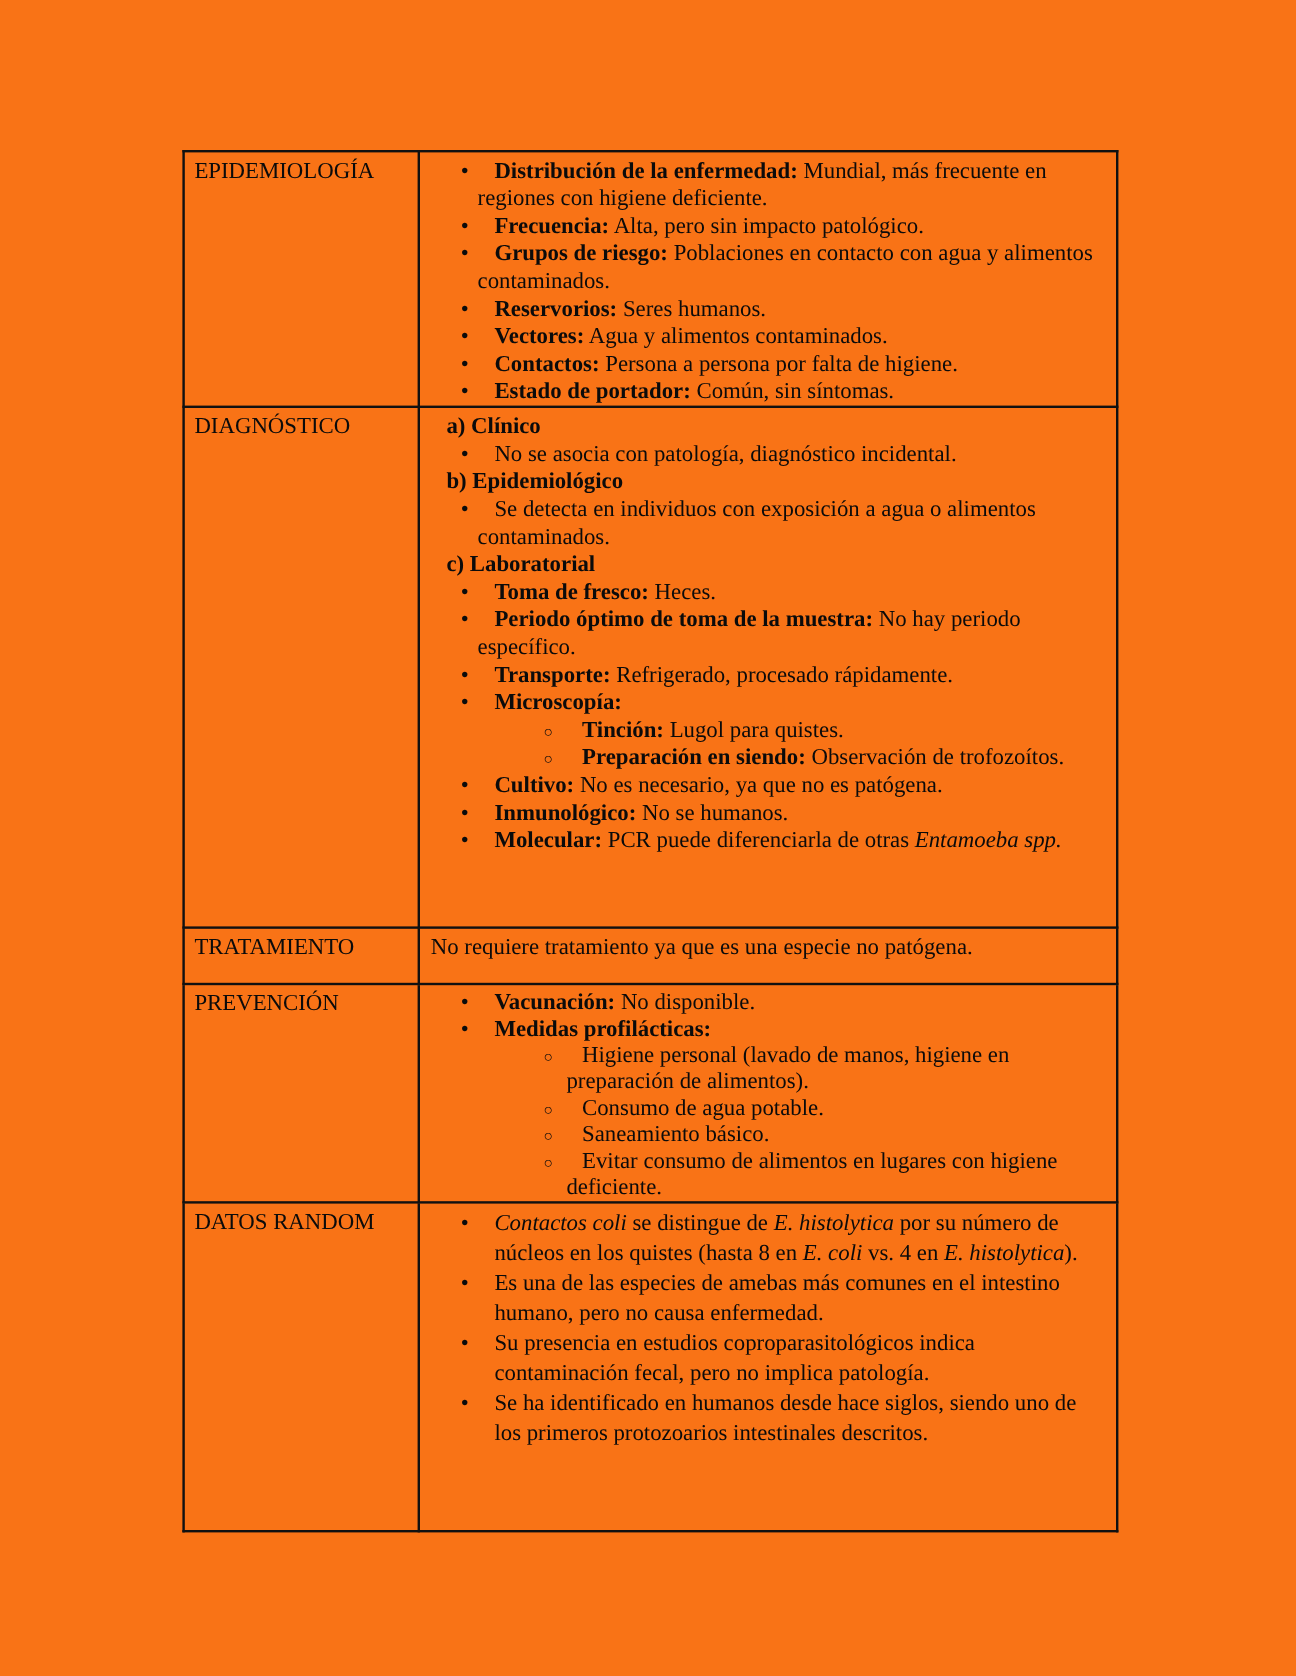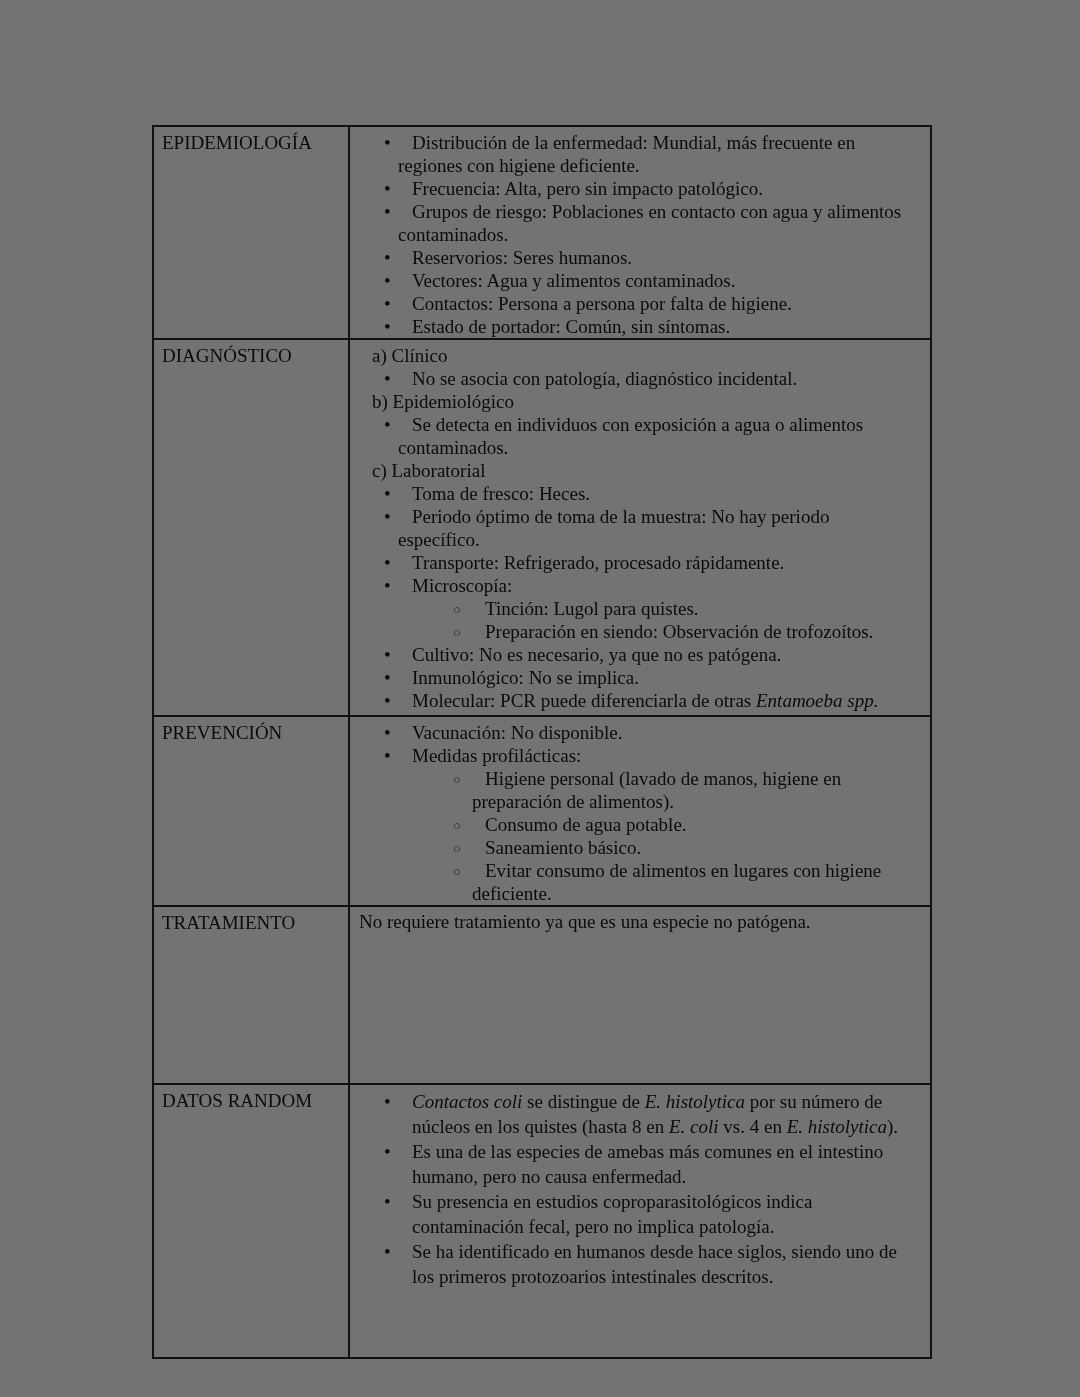--- a/index.html
+++ b/index.html
@@ -4,21 +4,21 @@
 <style>
   html, body {
     margin: 0;
     padding: 0;
     background: #ffffff;
   }
   .page {
     position: relative;
     width: 1080px;
     height: 1397px;
-    background: #737373;
+    background: #f97316;
     font-family: "Liberation Serif", serif;
     color: #0b0b0b;
     overflow: hidden;
   }
   table.info-table {
     position: absolute;
     left: 152px;
     top: 125px;
     width: 778px;
     border-collapse: collapse;
@@ -35,41 +35,41 @@
     padding: 0;
   }
   td.label-cell {
     padding: 4px 4px 0 8px;
   }
   td.content-cell {
     padding: 4px 16px 0 0;
   }
   
   tbody tr:nth-child(1) td { height: 203px; }
-  tbody tr:nth-child(2) td { height: 377px; }
+  tbody tr:nth-child(2) td { height: 434px; }
   tbody tr:nth-child(3) td { height: 47px; }
   tbody tr:nth-child(4) td { height: 178px; }
   tbody tr:nth-child(5) td { height: 274px; }
   tbody tr:nth-child(4) td.content-cell { line-height: 22px; }
   tbody tr:nth-child(5) td.content-cell { line-height: 25px; }
 
   .item { position: relative; }
   .item-bullet { padding-left: 48px; text-indent: 14px; }
   .item-circle { padding-left: 122px; text-indent: 13px; }
   .item-heading { padding-left: 22px; font-weight: bold; }
   .item-text { padding-left: 9px; }
 
   
   tbody tr:nth-child(5) .item-bullet { padding-left: 62px; text-indent: 0; }
 
   .marker { position: absolute; text-indent: 0; }
   .marker.bullet { left: 34px; top: 0; }
   .marker.circle { left: 103px; top: 1px; font-size: 13px; }
 
-  .b { font-weight: normal; }
+  .b { font-weight: bold; }
   .i { font-style: italic; text-align: right; }
 </style>
 </head>
 <body style="background: rgb(255, 255, 255);">
 
 <div class="page" style="color: rgb(11, 11, 11);">
   <table class="info-table">
     <colgroup>
       <col class="c-label">
       <col class="c-content">
@@ -95,39 +95,39 @@
             <div class="item item-heading"><span class="b">b) Epidemiológico</span></div>
             <div class="item item-bullet"><span class="marker bullet">•</span><span>Se detecta en individuos con exposición a agua o alimentos contaminados.</span></div>
             <div class="item item-heading"><span class="b">c) Laboratorial</span></div>
             <div class="item item-bullet"><span class="marker bullet">•</span><span class="b">Toma de fresco:</span><span> Heces.</span></div>
             <div class="item item-bullet"><span class="marker bullet">•</span><span class="b">Periodo óptimo de toma de la muestra:</span><span> No hay periodo específico.</span></div>
             <div class="item item-bullet"><span class="marker bullet">•</span><span class="b">Transporte:</span><span> Refrigerado, procesado rápidamente.</span></div>
             <div class="item item-bullet"><span class="marker bullet">•</span><span class="b">Microscopía:</span></div>
             <div class="item item-circle"><span class="marker circle">○</span><span class="b">Tinción:</span><span> Lugol para quistes.</span></div>
             <div class="item item-circle"><span class="marker circle">○</span><span class="b">Preparación en siendo:</span><span> Observación de trofozoítos.</span></div>
             <div class="item item-bullet"><span class="marker bullet">•</span><span class="b">Cultivo:</span><span> No es necesario, ya que no es patógena.</span></div>
-            <div class="item item-bullet"><span class="marker bullet">•</span><span class="b">Inmunológico:</span><span> No se implica.</span></div>
+            <div class="item item-bullet"><span class="marker bullet">•</span><span class="b">Inmunológico:</span><span> No se humanos.</span></div>
             <div class="item item-bullet"><span class="marker bullet">•</span><span class="b">Molecular:</span><span> PCR puede diferenciarla de otras </span><span class="i">Entamoeba spp.</span></div>
+          </td>
+        </tr>
+        <tr>
+          <td class="label-cell">TRATAMIENTO</td>
+          <td class="content-cell">
+            <div class="item item-text"><span>No requiere tratamiento ya que es una especie no patógena.</span></div>
           </td>
         </tr>
         <tr>
           <td class="label-cell">PREVENCIÓN</td>
           <td class="content-cell">
             <div class="item item-bullet"><span class="marker bullet">•</span><span class="b">Vacunación:</span><span> No disponible.</span></div>
             <div class="item item-bullet"><span class="marker bullet">•</span><span class="b">Medidas profilácticas:</span></div>
             <div class="item item-circle"><span class="marker circle">○</span><span>Higiene personal (lavado de manos, higiene en preparación de alimentos).</span></div>
             <div class="item item-circle"><span class="marker circle">○</span><span>Consumo de agua potable.</span></div>
             <div class="item item-circle"><span class="marker circle">○</span><span>Saneamiento básico.</span></div>
             <div class="item item-circle"><span class="marker circle">○</span><span>Evitar consumo de alimentos en lugares con higiene deficiente.</span></div>
-          </td>
-        </tr>
-        <tr>
-          <td class="label-cell">TRATAMIENTO</td>
-          <td class="content-cell">
-            <div class="item item-text"><span>No requiere tratamiento ya que es una especie no patógena.</span></div>
           </td>
         </tr>
         <tr>
           <td class="label-cell">DATOS RANDOM</td>
           <td class="content-cell">
             <div class="item item-bullet"><span class="marker bullet">•</span><span class="i">Contactos coli</span><span> se distingue de </span><span class="i">E. histolytica</span><span> por su número de núcleos en los quistes (hasta 8 en </span><span class="i">E. coli</span><span> vs. 4 en </span><span class="i">E. histolytica</span><span>).</span></div>
             <div class="item item-bullet"><span class="marker bullet">•</span><span>Es una de las especies de amebas más comunes en el intestino humano, pero no causa enfermedad.</span></div>
             <div class="item item-bullet"><span class="marker bullet">•</span><span>Su presencia en estudios coproparasitológicos indica contaminación fecal, pero no implica patología.</span></div>
             <div class="item item-bullet"><span class="marker bullet">•</span><span>Se ha identificado en humanos desde hace siglos, siendo uno de los primeros protozoarios intestinales descritos.</span></div>
           </td>

